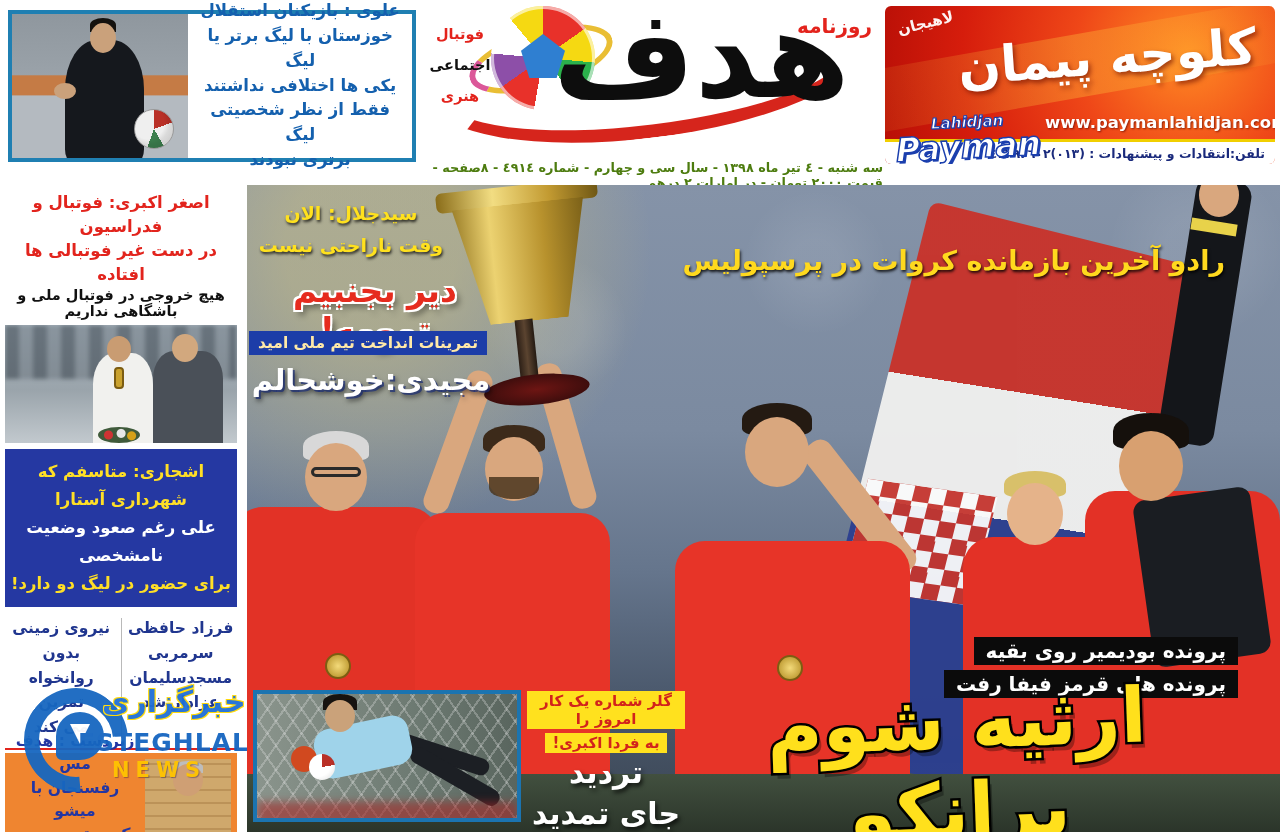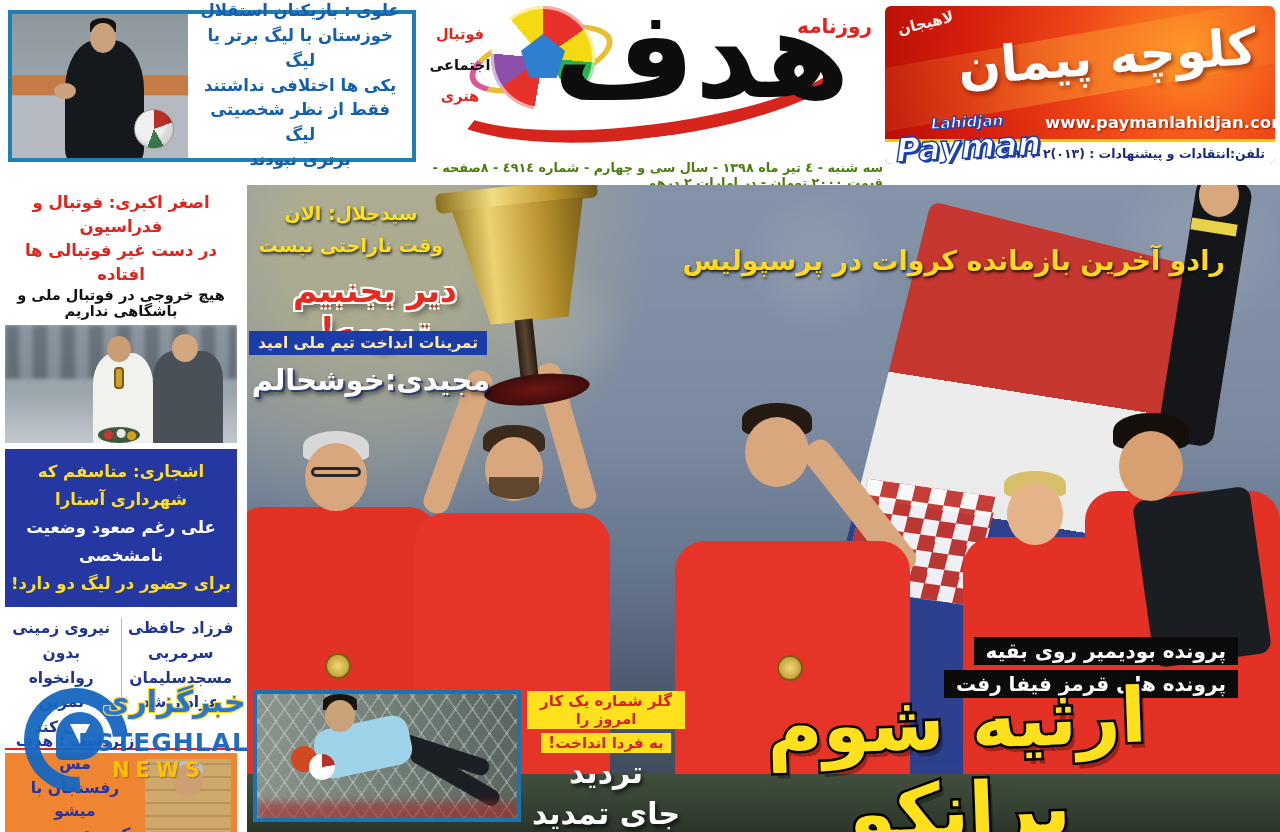--- a/index.html
+++ b/index.html
@@ -384,19 +384,19 @@
       <div class="gk-leg2"></div>
       <div class="gk-torso"></div>
       <div class="gk-hair"></div>
       <div class="gk-head"></div>
       <div class="gk-glove"></div>
       <div class="gk-ball"></div>
       <div class="gk-red"></div>
     </div>
     <div class="inset-label">
       <span class="tag">گلر شماره یک کار امروز را</span><br>
-      <span class="tag">به فردا انداخت!</span>
+      <span class="tag">به فردا اکبری!</span>
     </div>
     <div class="inset-head pre">تردید
 جای تمدید</div>
   </div>
 
 </div>
 
 </body></html>

